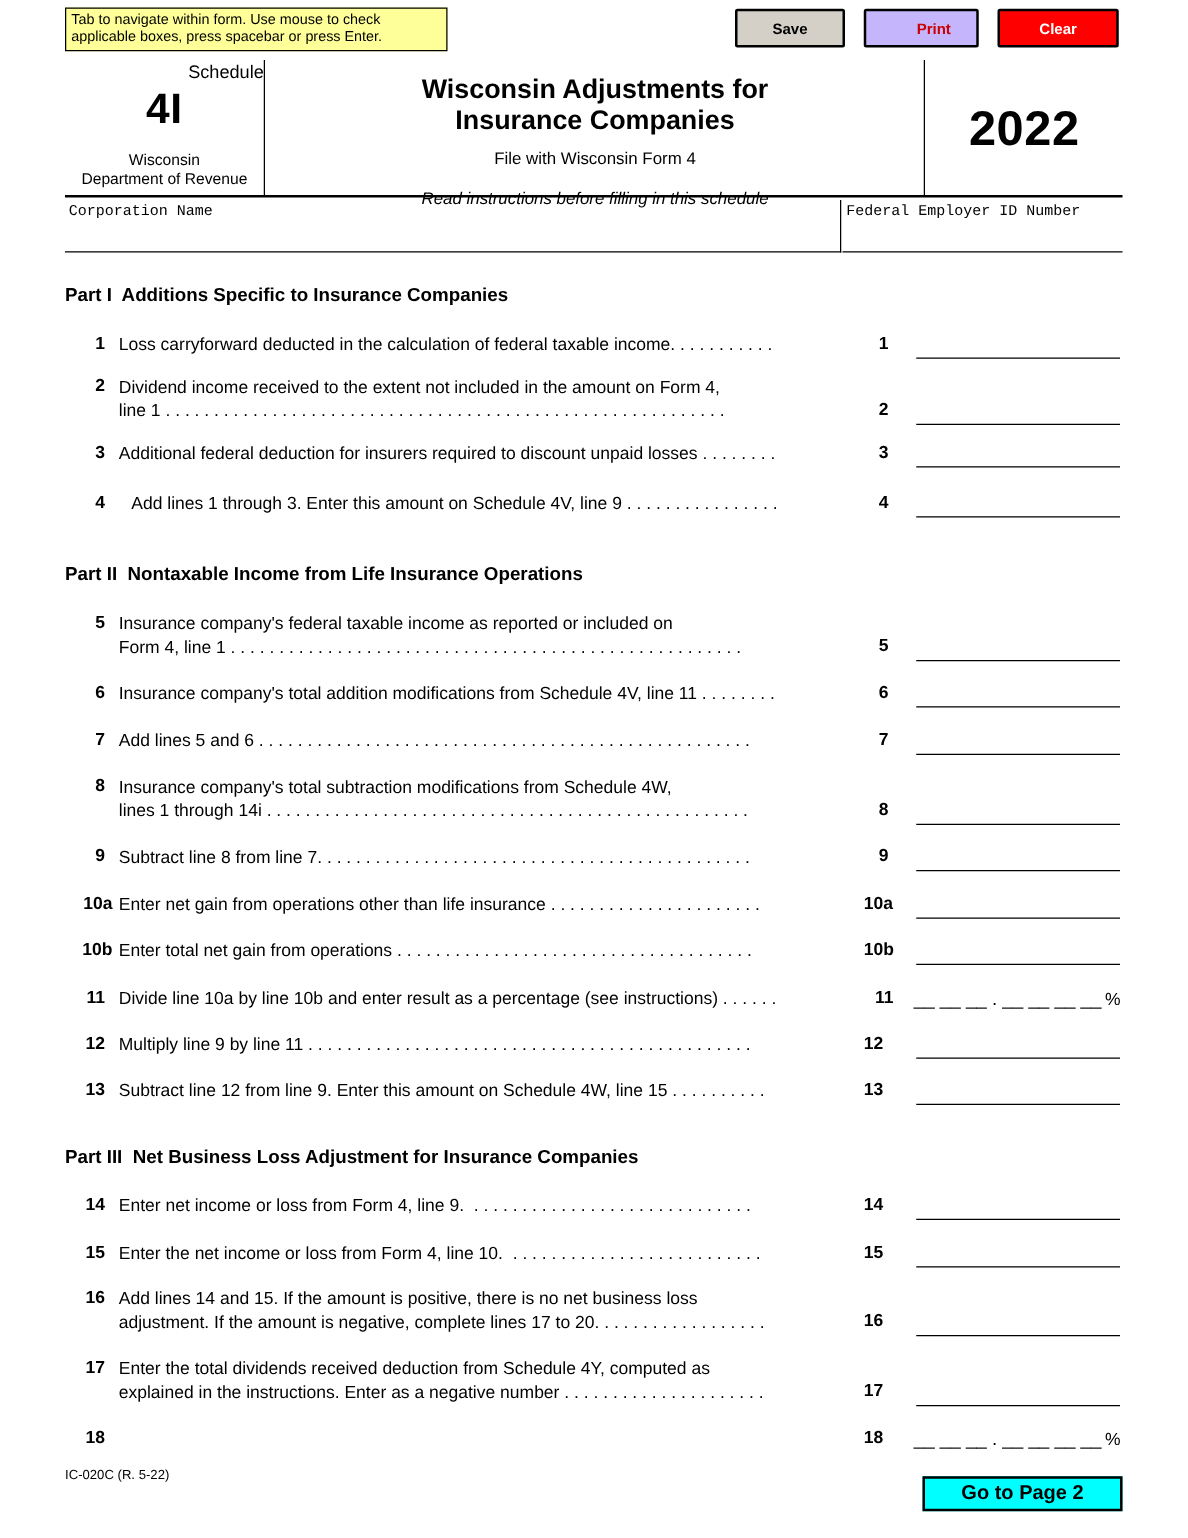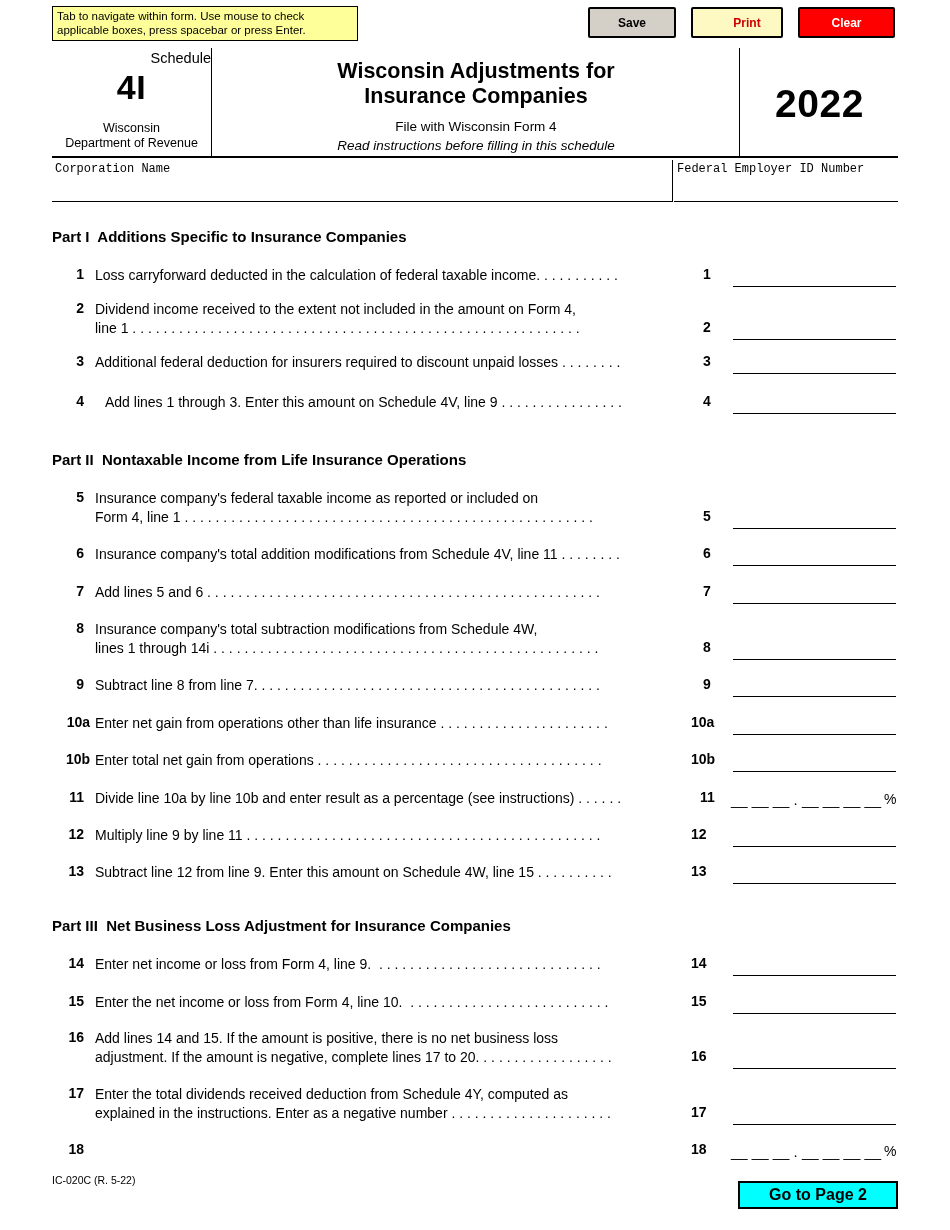--- a/index.html
+++ b/index.html
@@ -58,21 +58,21 @@
   }
   .btn-save {
     left: 536px;
     width: 88px;
     background: #d4d0c8;
     color: #000;
   }
   .btn-print {
     left: 639px;
     width: 92px;
-    background: #fef9c3;
+    background: #c4b5fd;
     color: #cc0000;
     padding-left: 20px;
   }
   .btn-clear {
     left: 746px;
     width: 97px;
     background: #ff0000;
     color: #ffffff;
   }
 
@@ -128,21 +128,21 @@
     line-height: 25px;
     margin-top: 11px;
   }
   .hdr-mid .sub1 {
     font-size: 13.5px;
     margin-top: 10px;
   }
   .hdr-mid .sub2 {
     font-size: 13.5px;
     font-style: italic;
-    margin-top: 4px;
+    margin-top: 17px;
   }
   .hdr-right {
     position: absolute;
     left: 689px;
     top: 0;
     width: 157px;
     height: 108px;
     text-align: center;
   }
   .hdr-right .year {

